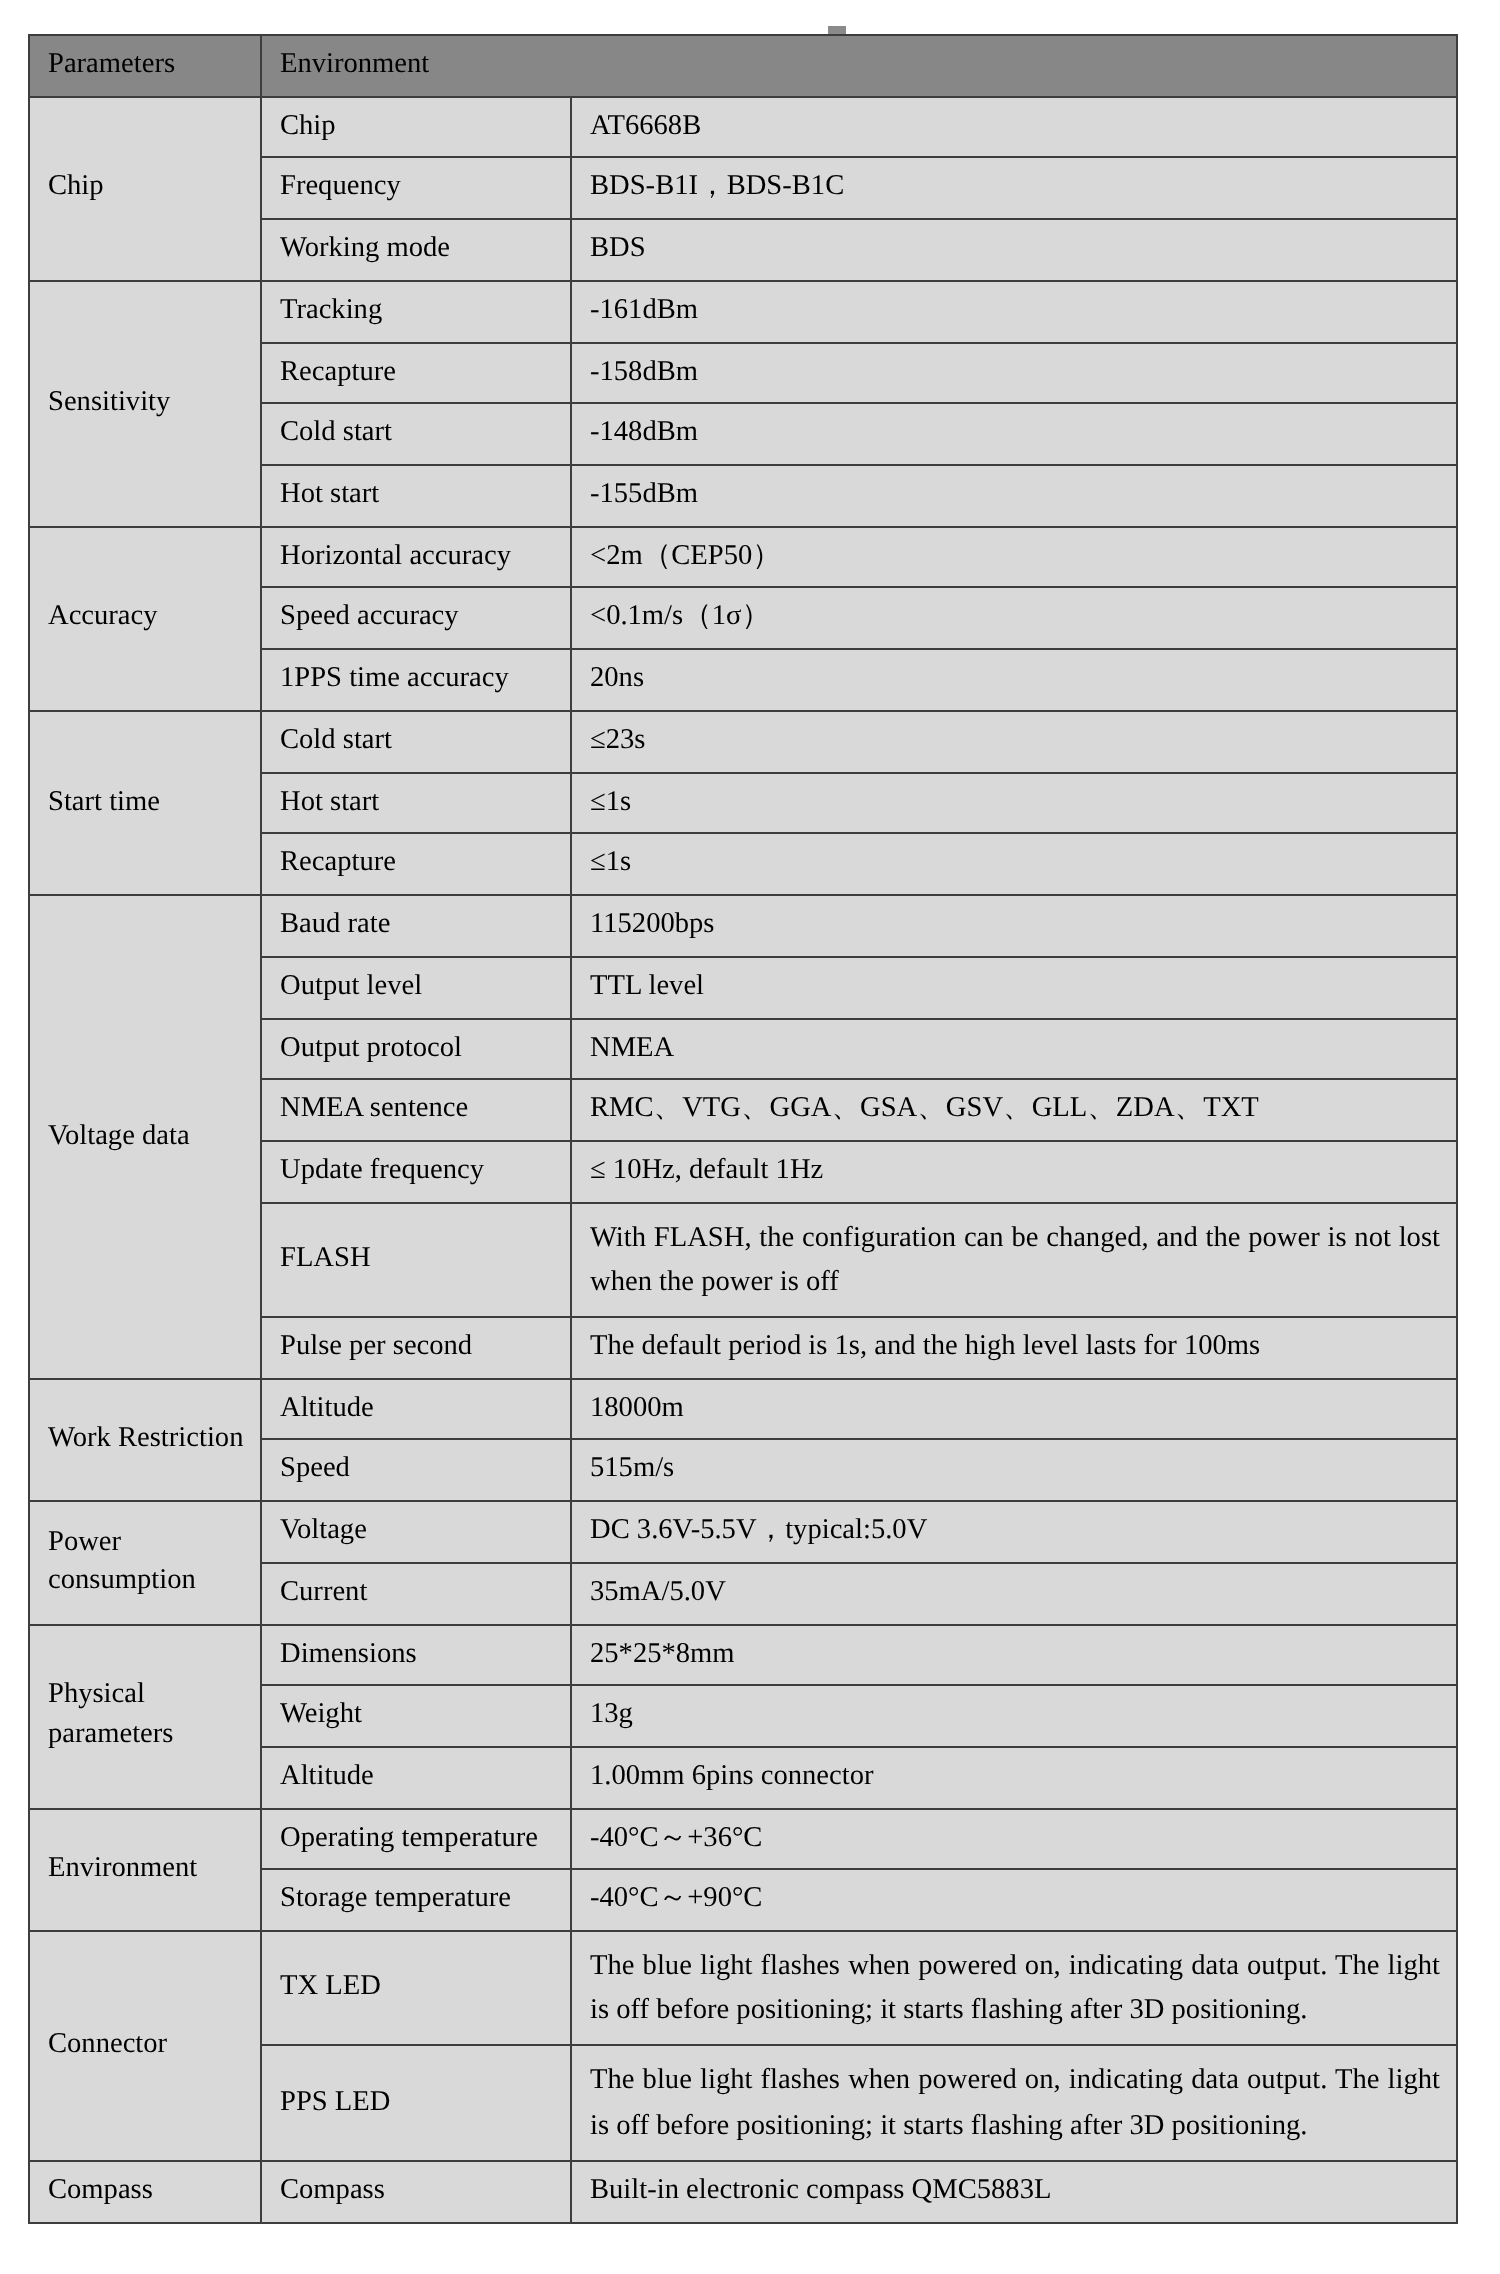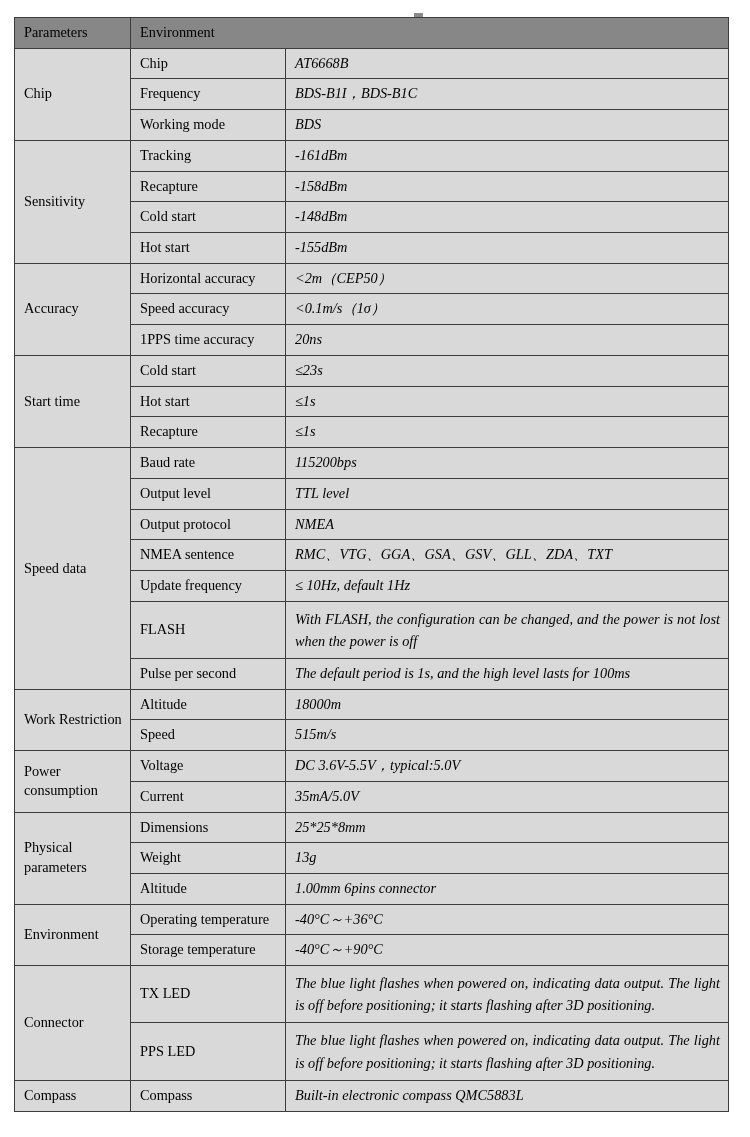--- a/index.html
+++ b/index.html
@@ -53,21 +53,21 @@
     font-size: 14.6px;
     padding-top: 6px;
     padding-bottom: 6px;
   }
   col.c1 { width: 116px; }
   col.c2 { width: 155px; }
   col.c3 { width: 443px; }
 
   td.group { text-align: left; vertical-align: middle; }
   td.sub   { text-align: left; }
-  td.val   { text-align: left; font-style: italic; }
+  td.val   { text-align: left; }
   td.val.justify {
     text-align: justify;
     text-align-last: left;
     line-height: 1.55;
     padding-top: 6px;
     padding-bottom: 6px;
   }
   .hdr-param { padding-left: 11px; }
 </style>
 </head>
@@ -140,21 +140,21 @@
         </tr>
         <tr>
           <td class="sub">Hot start</td>
           <td class="val">≤1s</td>
         </tr>
         <tr>
           <td class="sub">Recapture</td>
           <td class="val">≤1s</td>
         </tr>
         <tr>
-          <td class="group" rowspan="7">Speed data</td>
+          <td class="group" rowspan="7">Voltage data</td>
           <td class="sub">Baud rate</td>
           <td class="val">115200bps</td>
         </tr>
         <tr>
           <td class="sub">Output level</td>
           <td class="val">TTL level</td>
         </tr>
         <tr>
           <td class="sub">Output protocol</td>
           <td class="val">NMEA</td>

